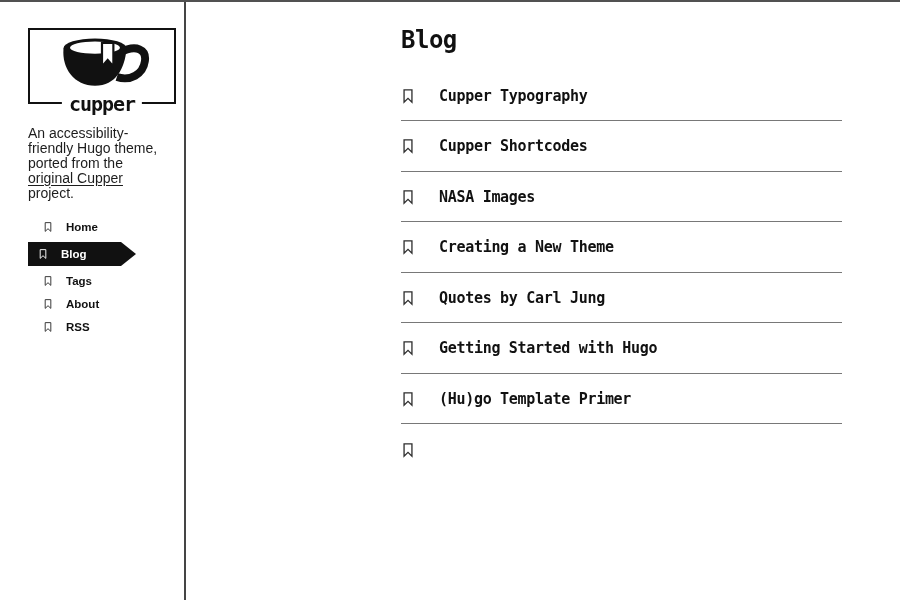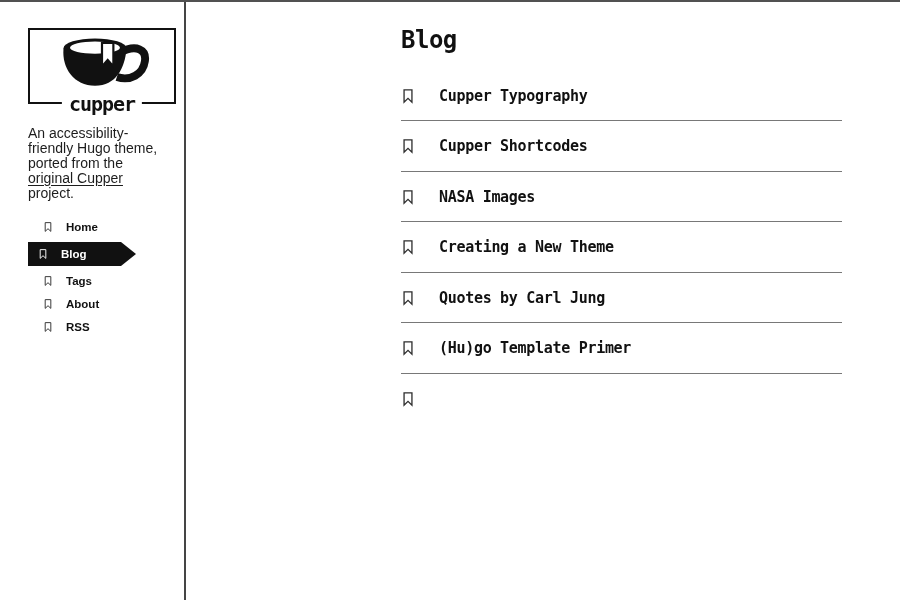--- a/index.html
+++ b/index.html
@@ -183,20 +183,28 @@
   </svg>
           </span>
           <span class="post-title">Quotes by Carl Jung</span>
         </li>
         <li class="post">
           <span class="bm-icon">
             <svg viewBox="0 0 16 18" aria-hidden="true">
     <path d="M3.5 2 h9 v14 l-4.5 -4.3 -4.5 4.3 z" fill="none" stroke="currentColor" stroke-width="1.5"></path>
   </svg>
           </span>
+          <span class="post-title">Getting Started with Hugo</span>
+        </li>
+        <li class="post">
+          <span class="bm-icon">
+            <svg viewBox="0 0 16 18" aria-hidden="true">
+    <path d="M3.5 2 h9 v14 l-4.5 -4.3 -4.5 4.3 z" fill="none" stroke="currentColor" stroke-width="1.5"></path>
+  </svg>
+          </span>
           <span class="post-title">(Hu)go Template Primer</span>
         </li>
         <li class="post">
           <span class="bm-icon">
             <svg viewBox="0 0 16 18" aria-hidden="true">
     <path d="M3.5 2 h9 v14 l-4.5 -4.3 -4.5 4.3 z" fill="none" stroke="currentColor" stroke-width="1.5"></path>
   </svg>
           </span>
         </li>
       </ul>

